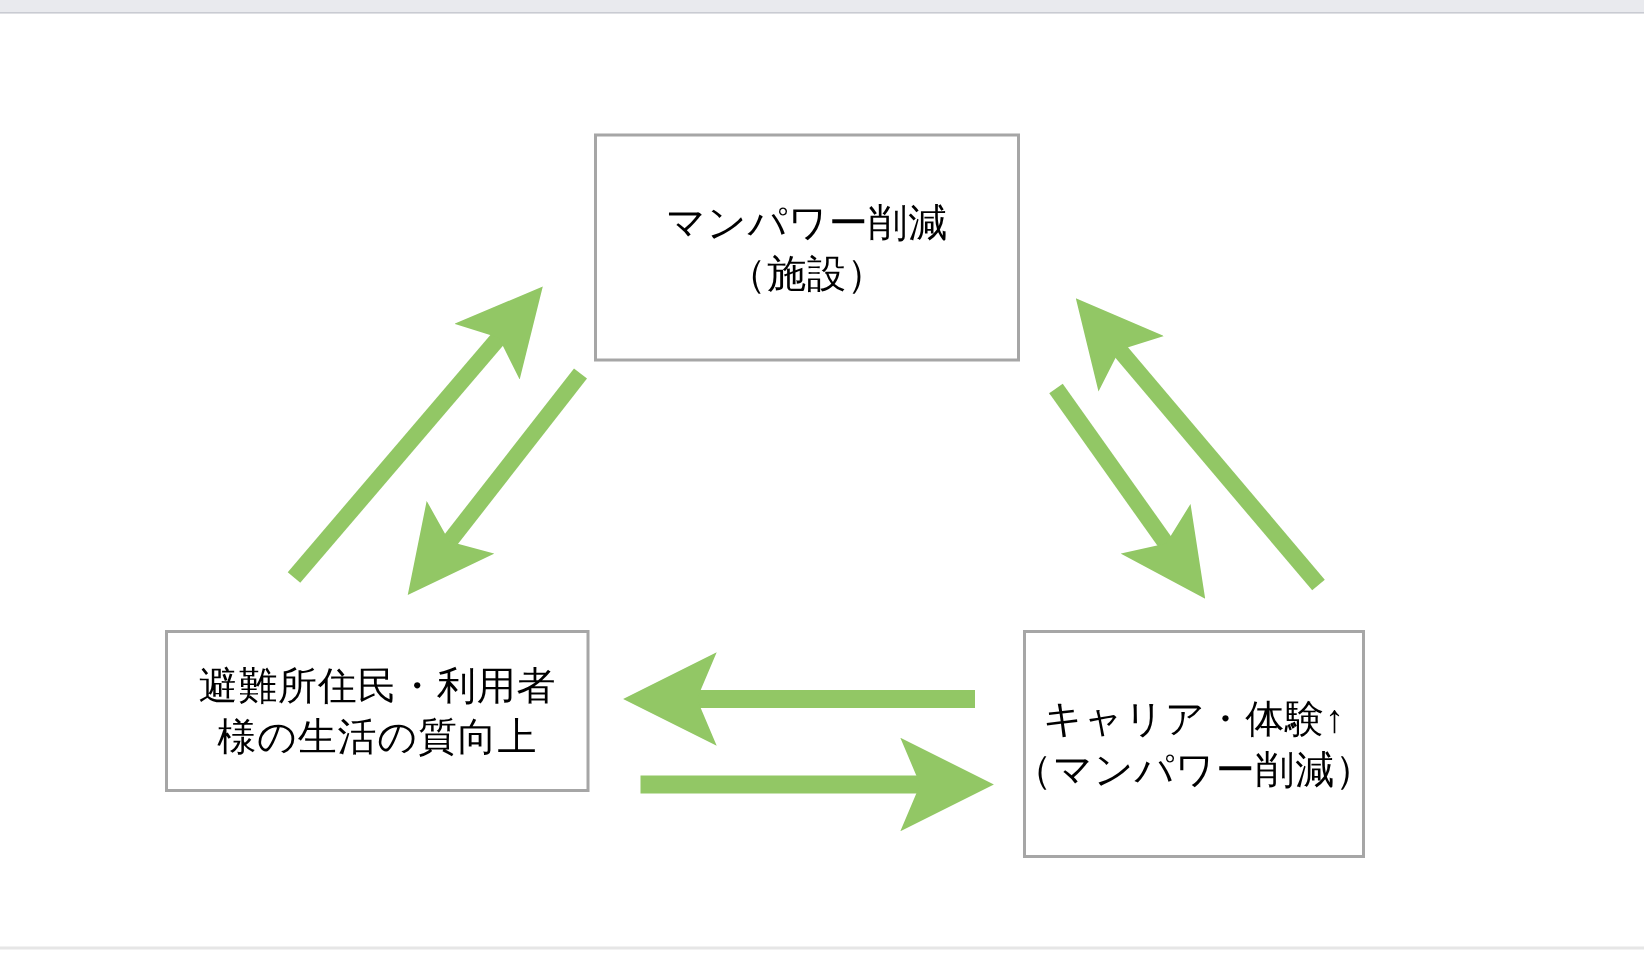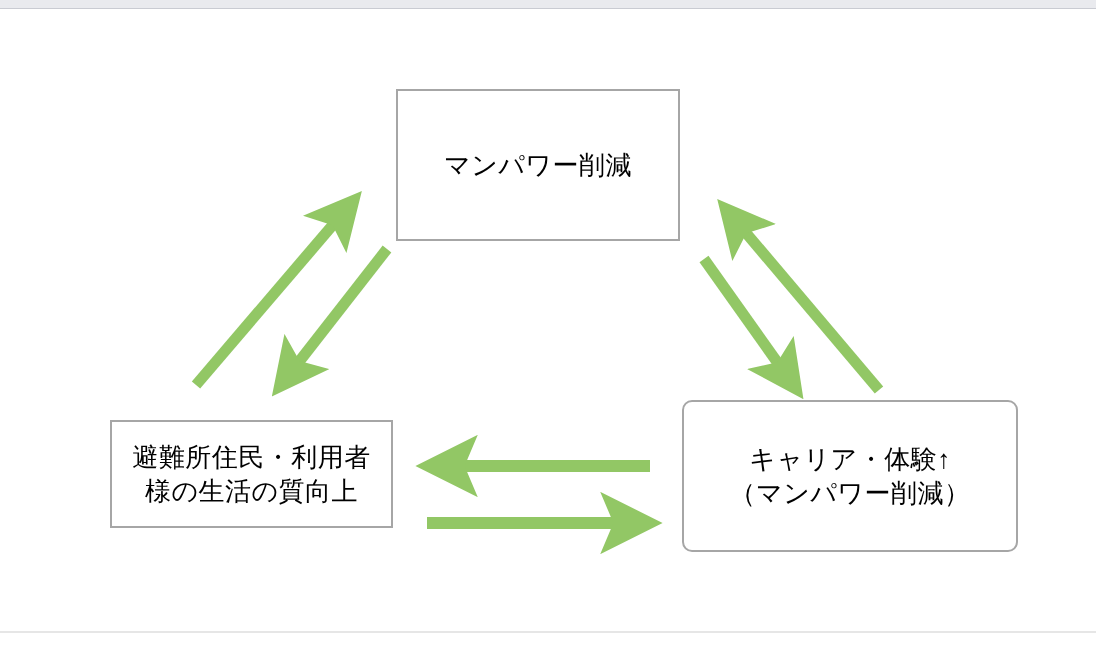--- a/index.html
+++ b/index.html
@@ -55,21 +55,21 @@
     text-align: right;
     color: #000000;
     font-size: 26px;
     line-height: 1.32;
     letter-spacing: 0.5px;
     z-index: 2;
   }
   .node .line { white-space: nowrap; display: block; }
   #node-top    { left: 396px; top: 89px;  width: 284px; height: 152px; }
   #node-left   { left: 110px; top: 420px; width: 283px; height: 108px; }
-  #node-right  { left: 682px; top: 400px; width: 336px; height: 152px; border-radius: 10px; }
+  #node-right  { left: 682px; top: 420px; width: 228px; height: 152px; }
 </style>
 </head>
 <body>
 
 <div id="page">
 
   <div class="top-strip"></div>
 
   <div class="canvas"></div>
 
@@ -97,20 +97,21 @@
     <g>
       <line x1="650" y1="466" x2="437" y2="466" stroke="#92c765" stroke-width="12" marker-end="url(#ah)"></line>
     </g>
     <g>
       <line x1="427" y1="523" x2="641" y2="523" stroke="#92c765" stroke-width="12" marker-end="url(#ah)"></line>
     </g>
   </svg>
 
   <div class="node" id="node-top">
     <span class="line">マンパワー削減</span>
+    <span class="line">（施設）</span>
   </div>
 
   <div class="node" id="node-left">
     <span class="line">避難所住民・利用者</span>
     <span class="line">様の生活の質向上</span>
   </div>
 
   <div class="node" id="node-right">
     <span class="line">キャリア・体験↑</span>
     <span class="line">（マンパワー削減）</span>

